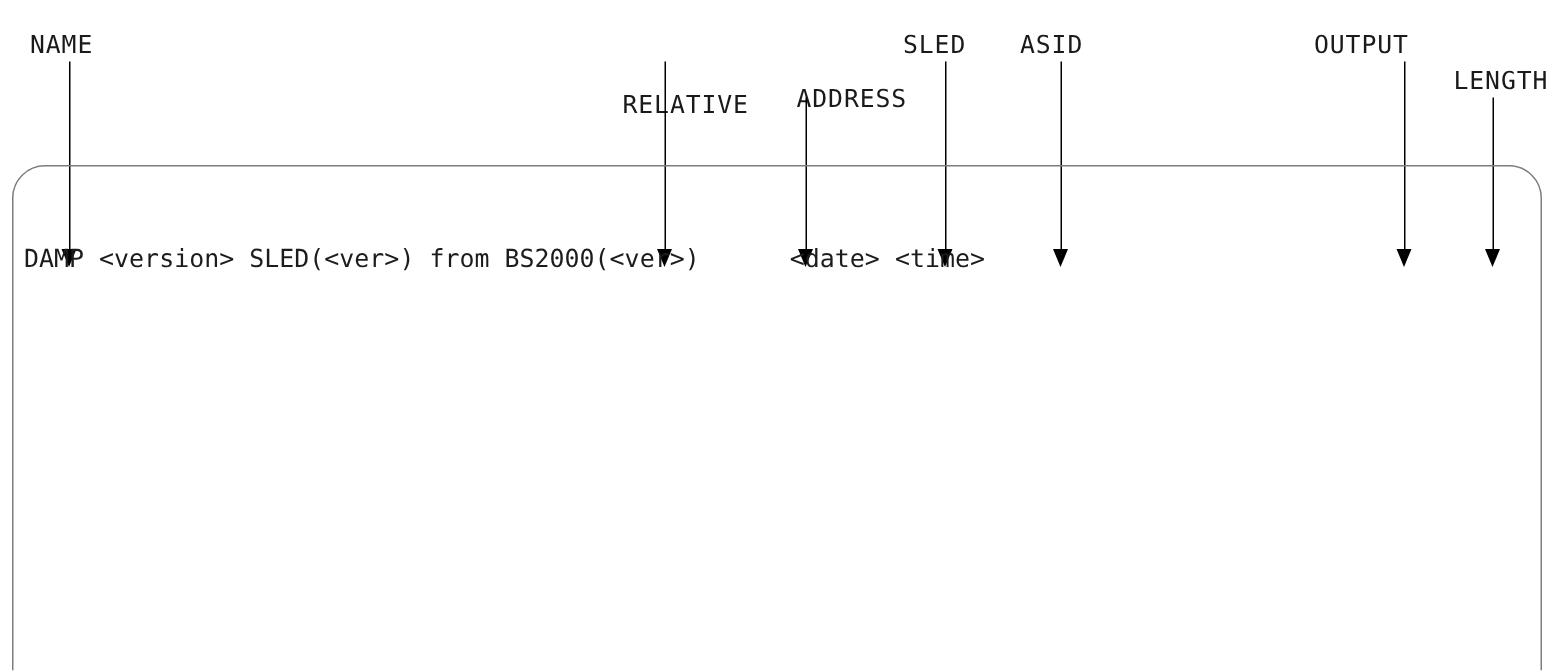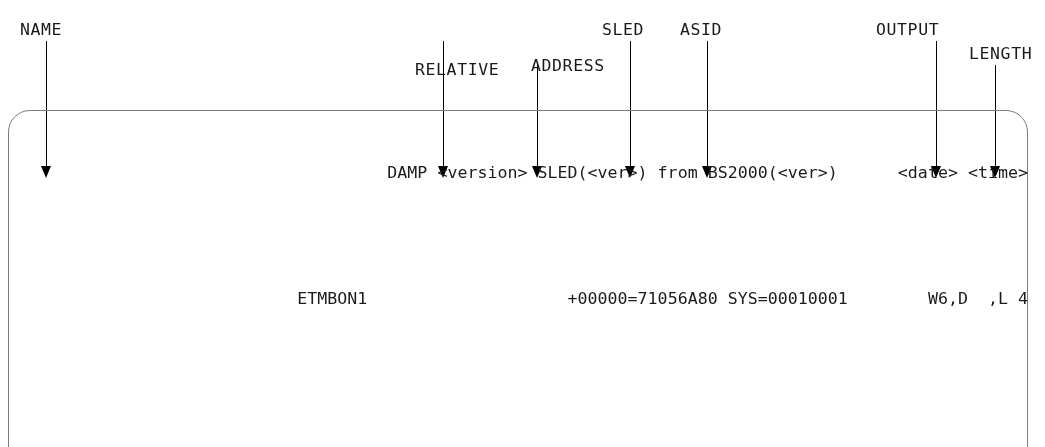--- a/index.html
+++ b/index.html
@@ -66,21 +66,20 @@
     font-size: 16.6px;
     line-height: 21px;
     letter-spacing: 0.02px;
     color: #1c1c1c;
     white-space: pre;
   }
   .term-line {
     height: 21px;
     white-space: pre;
     display: block;
-    text-align: right;
   }
   .term-blank { height: 21px; display: block; }
 </style>
 </head>
 <body>
 
 <div id="screen">
 
   <div id="callout-layer">
       <div class="callout-label" style="left: 20px; top: 20px;">NAME</div>
@@ -104,21 +103,20 @@
       <div class="callout-label" style="left: 969px; top: 44px; text-align: center;">LENGTH</div>
       <div class="leader" style="left: 995px; top: 65px; height: 101px;"></div>
       <div class="arrowhead" style="left: 990px; top: 166px;"></div>
     </div>
 
   <div id="frame"></div>
 
   <div id="terminal">
     <span class="term-line">DAMP &lt;version&gt; SLED(&lt;ver&gt;) from BS2000(&lt;ver&gt;)      &lt;date&gt; &lt;time&gt;</span>
     <span class="term-blank"></span>
-    <span class="term-line">ETMBON1                    +00000=71056A80 SYS=00010001        W6,D  ,L 4</span>
     
     
     
     
     
     
   </div>
 
 </div>
 

